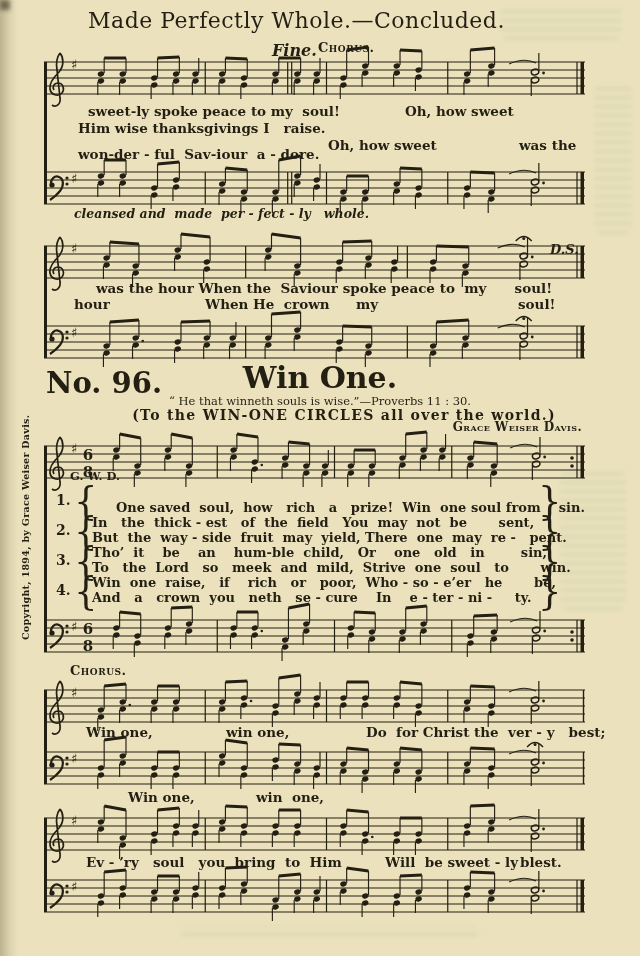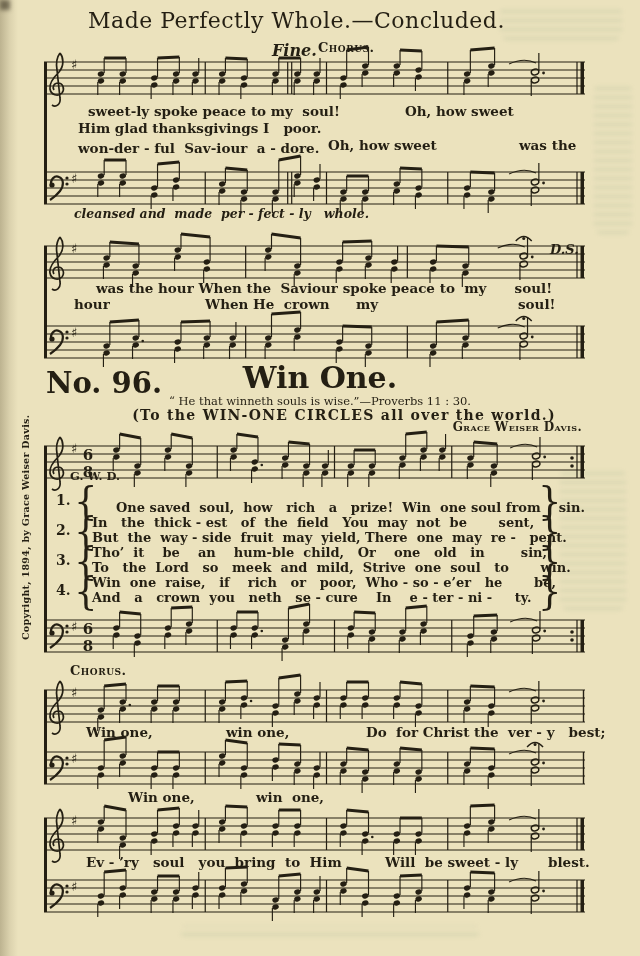--- a/index.html
+++ b/index.html
@@ -145,22 +145,22 @@
         <line x1="487.25" y1="33" x2="487.25" y2="48" stroke="#241f13" stroke-width="1.2"></line>
         <path d="M465.05,16 Q 480.05,9 492.05,15" fill="none" stroke="#241f13" stroke-width="1.1"></path>
         <line x1="243.7" y1="14" x2="243.7" y2="46" stroke="#241f13" stroke-width="1.2"></line>
         <line x1="247.7" y1="14" x2="247.7" y2="46" stroke="#241f13" stroke-width="1.2"></line>
         <line x1="533" y1="14" x2="533" y2="46" stroke="#241f13" stroke-width="1.2"></line>
         <rect x="536.5" y="14" width="3.5" height="32" fill="#241f13"></rect>
       </svg>
     </div>
   <div class="abs lyric" style="left:88px;top:103px;">sweet-ly spoke peace to my  soul!</div>
   <div class="abs lyric" style="left:405px;top:103px;">Oh, how sweet</div>
-  <div class="abs lyric" style="left:78px;top:120px;">Him glad thanksgivings I   poor.</div>
-  <div class="abs lyric" style="left:78px;top:140px;text-align:center;">won-der - ful  Sav-iour  a - dore.</div>
+  <div class="abs lyric" style="left:78px;top:120px;">Him wise thanksgivings I   raise.</div>
+  <div class="abs lyric" style="left:78px;top:146px;text-align:center;">won-der - ful  Sav-iour  a - dore.</div>
   <div class="abs lyric" style="left:328px;top:137px;">Oh, how sweet</div>
   <div class="abs lyric" style="left:519px;top:137px;">was the</div>
   <div class="abs" style="left:44px;top:158px;">
       <svg width="541" height="60" style="overflow: visible;">
         <line x1="0" y1="14" x2="541" y2="14" stroke="#241f13" stroke-width="1.15"></line>
         <line x1="0" y1="22" x2="541" y2="22" stroke="#241f13" stroke-width="1.15"></line>
         <line x1="0" y1="30" x2="541" y2="30" stroke="#241f13" stroke-width="1.15"></line>
         <line x1="0" y1="38" x2="541" y2="38" stroke="#241f13" stroke-width="1.15"></line>
         <line x1="0" y1="46" x2="541" y2="46" stroke="#241f13" stroke-width="1.15"></line>
         <line x1="0.8" y1="14" x2="0.8" y2="46" stroke="#241f13" stroke-width="1.6"></line>
@@ -917,21 +917,21 @@
         <circle cx="499.55" cy="25" r="1.4" fill="#241f13"></circle>
         <line x1="494.85" y1="23" x2="494.85" y2="5" stroke="#241f13" stroke-width="1.2"></line>
         <line x1="487.25" y1="33" x2="487.25" y2="48" stroke="#241f13" stroke-width="1.2"></line>
         <path d="M465.05,16 Q 480.05,9 492.05,15" fill="none" stroke="#241f13" stroke-width="1.1"></path>
         <line x1="533" y1="14" x2="533" y2="46" stroke="#241f13" stroke-width="1.2"></line>
         <rect x="536.5" y="14" width="3.5" height="32" fill="#241f13"></rect>
       </svg>
     </div>
   <div class="abs lyric" style="left:86px;top:854px;">Ev - ’ry   soul   you  bring  to  Him</div>
   <div class="abs lyric" style="left:385px;top:854px;text-align:right;">Will  be sweet - ly</div>
-  <div class="abs lyric" style="left:520px;top:854px;margin-left:28px;">blest.</div>
+  <div class="abs lyric" style="left:520px;top:854px;">blest.</div>
   <div class="abs" style="left:44px;top:866px;">
       <svg width="541" height="60" style="overflow: visible;">
         <line x1="0" y1="14" x2="541" y2="14" stroke="#241f13" stroke-width="1.15"></line>
         <line x1="0" y1="22" x2="541" y2="22" stroke="#241f13" stroke-width="1.15"></line>
         <line x1="0" y1="30" x2="541" y2="30" stroke="#241f13" stroke-width="1.15"></line>
         <line x1="0" y1="38" x2="541" y2="38" stroke="#241f13" stroke-width="1.15"></line>
         <line x1="0" y1="46" x2="541" y2="46" stroke="#241f13" stroke-width="1.15"></line>
         <line x1="0.8" y1="14" x2="0.8" y2="46" stroke="#241f13" stroke-width="1.6"></line>
         <path d="M7,28 C6,21 11,17 15,19 C20,21 20,28 16,33 C13,37 9,40 6,42" fill="none" stroke="#241f13" stroke-width="2.2"></path>
         <circle cx="8" cy="27" r="2.6" fill="#241f13"></circle>

